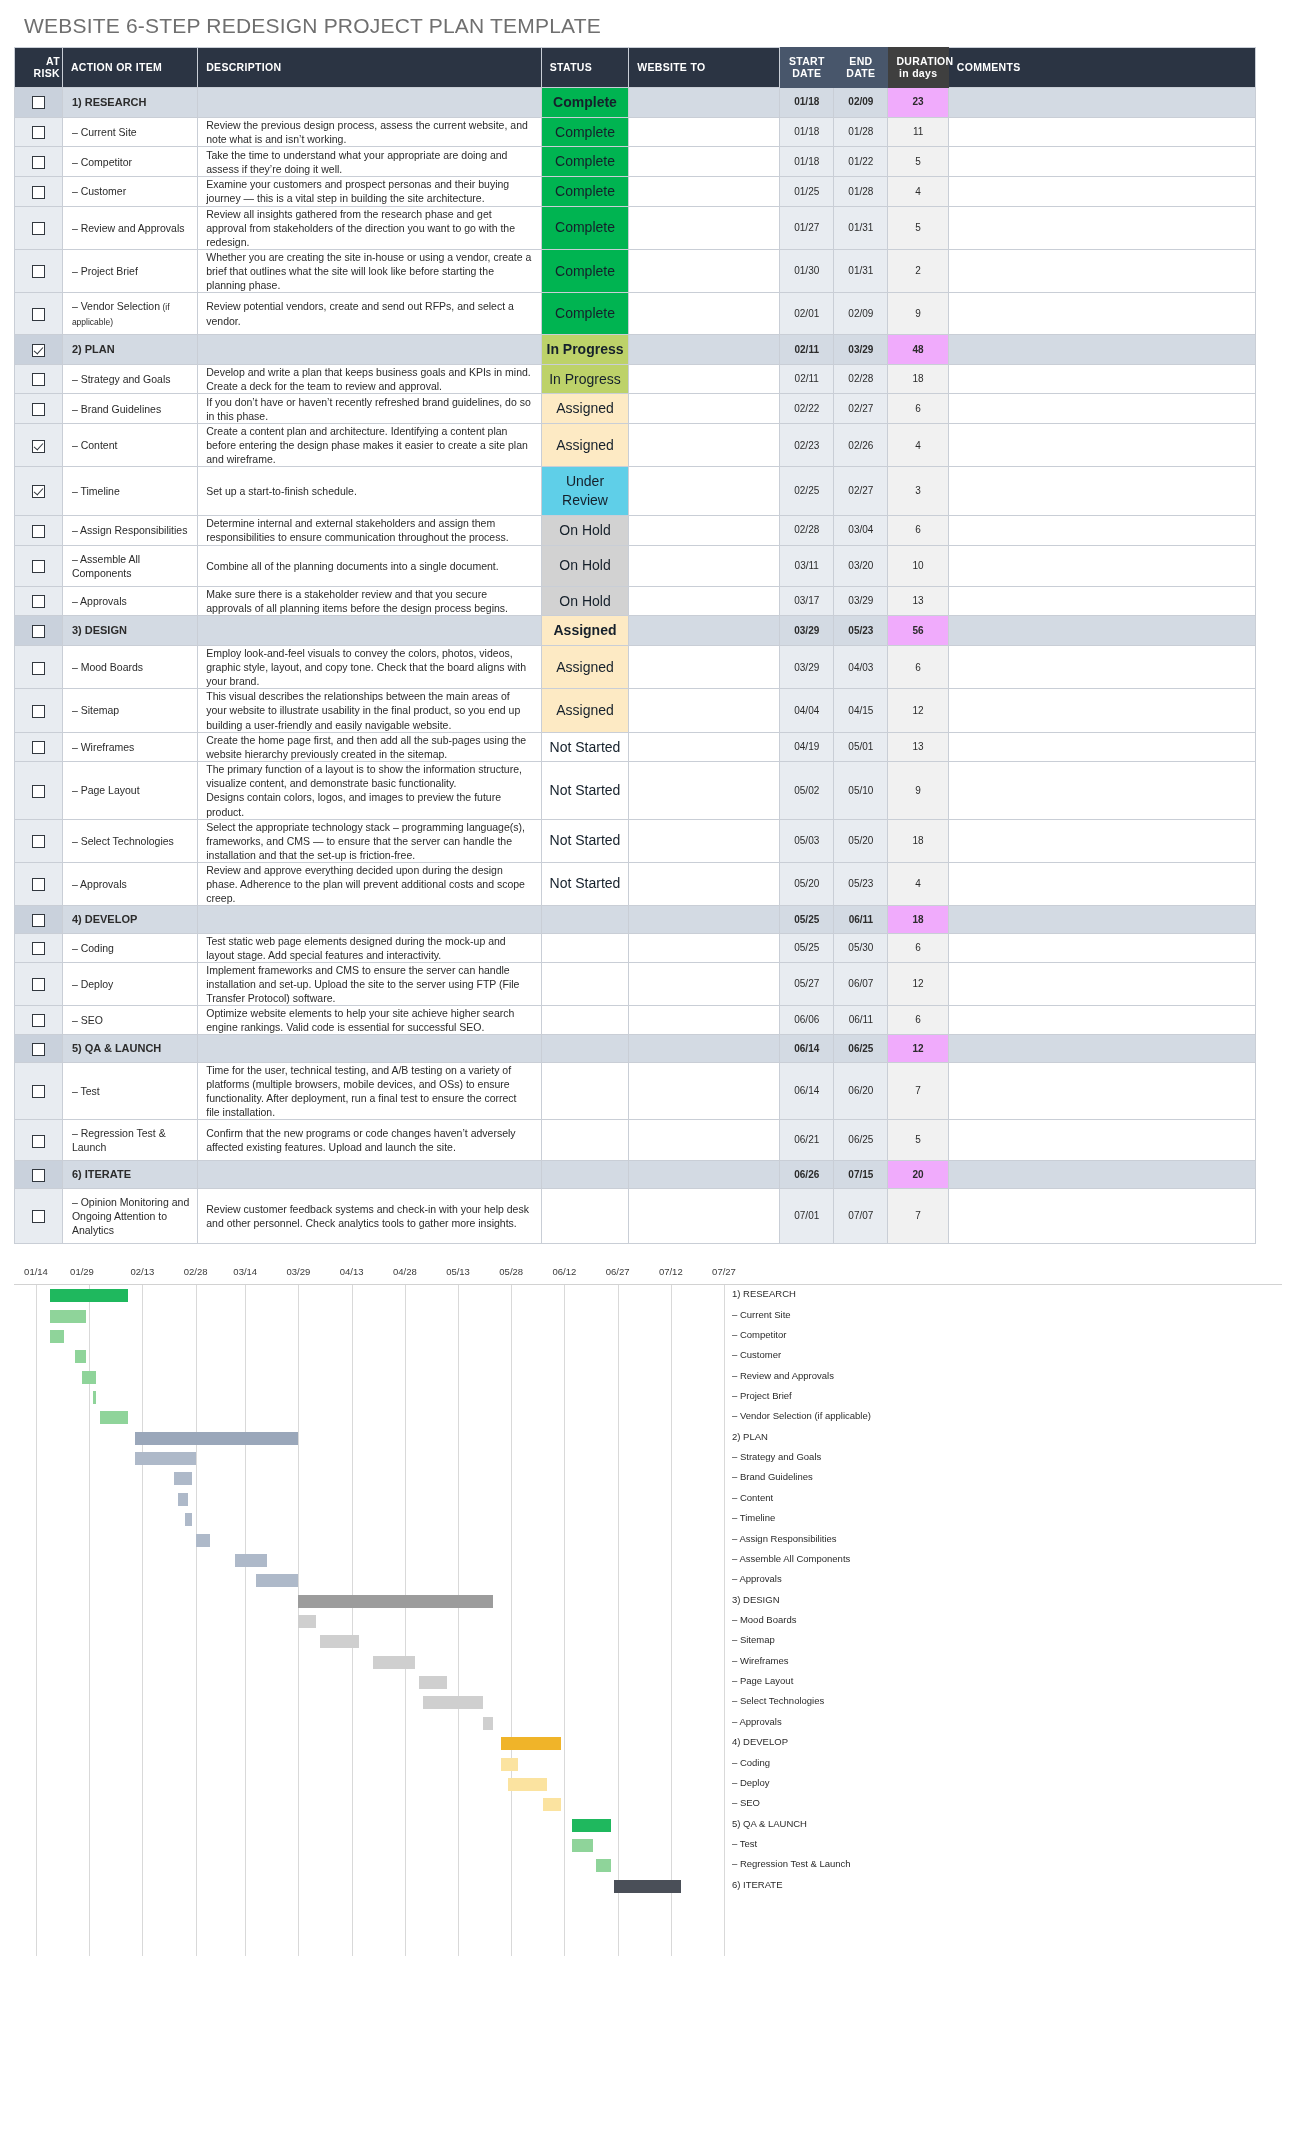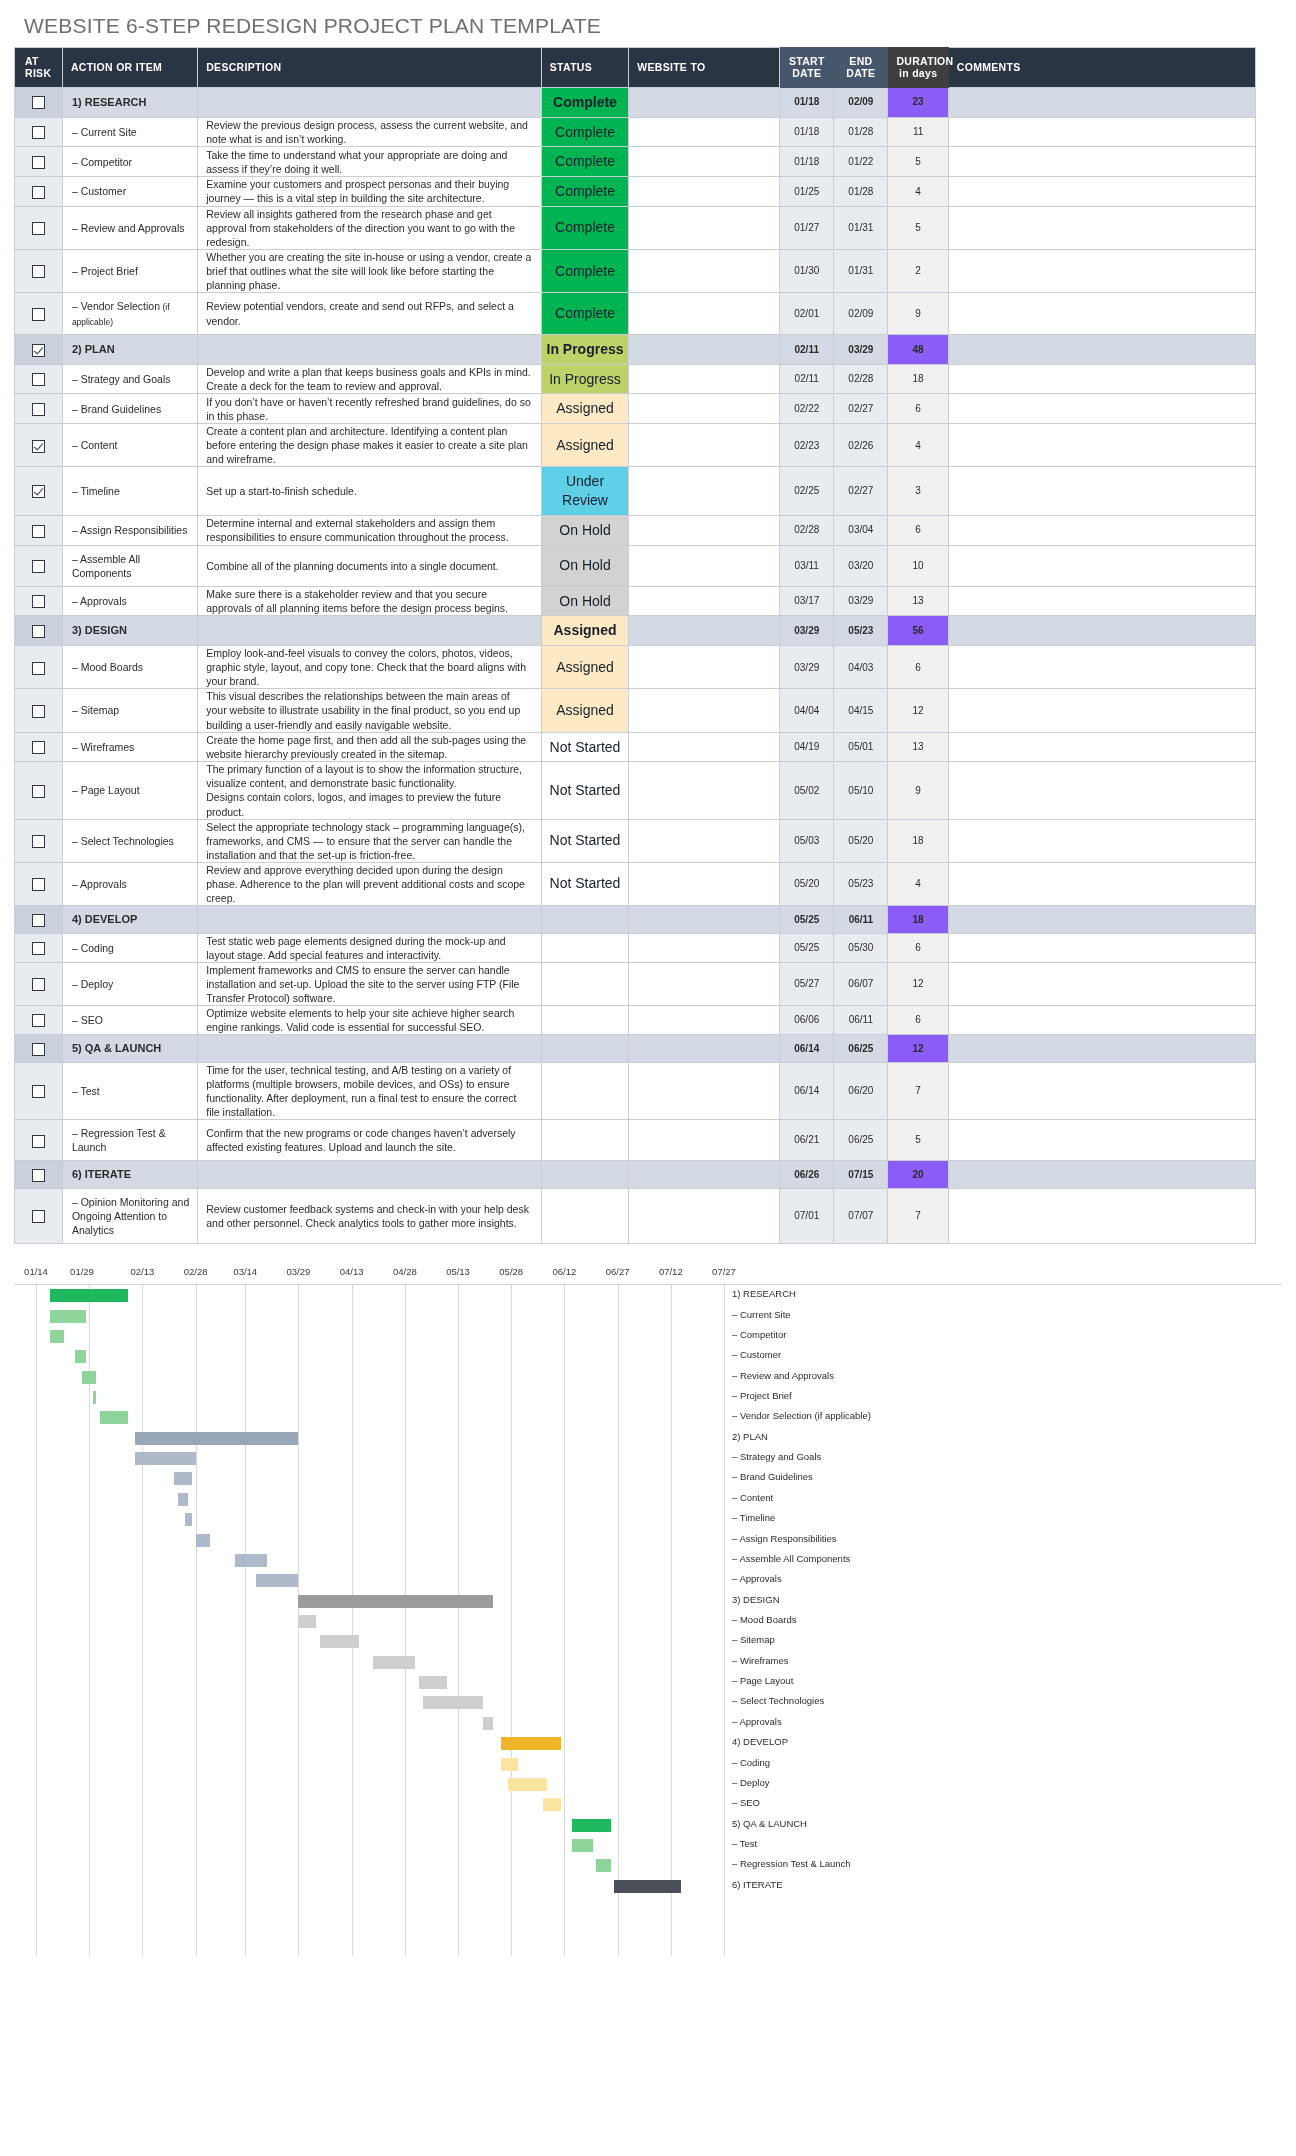--- a/index.html
+++ b/index.html
@@ -32,21 +32,21 @@
     font-size:10.5px;
     font-weight:bold;
     letter-spacing:.3px;
     text-align:left;
     padding:7px 8px;
     line-height:1.18;
     border-color:#2b3443;
   }
   thead th.dt { background:#48566b; border-color:#48566b; text-align:center; }
   thead th.dur { background:#3f3f3f; border-color:#3f3f3f; text-align:center; }
-  thead th.risk { text-align:left; padding-left:10px; padding-right:2px; }
+  thead th.risk { text-align:right; padding-left:10px; padding-right:2px; }
 
   
   col.c-risk   { width:46px; }
   col.c-action { width:130px; }
   col.c-desc   { width:330px; }
   col.c-status { width:84px; }
   col.c-assign { width:145px; }
   col.c-start  { width:52px; }
   col.c-end    { width:52px; }
   col.c-dur    { width:58px; }
@@ -60,21 +60,21 @@
   td.assign { }
   td.date { background:#e8ecf1; text-align:center; font-size:10px; padding:5px 2px; }
   td.dur { background:#f1f1f1; text-align:center; font-size:10px; padding:5px 2px; }
   td.comm { }
 
   
   tr.phase td { background:#d3dae3; height:26px; }
   tr.phase td.risk { background:#c9d1dc; }
   tr.phase td.action { font-weight:bold; font-size:11px; }
   tr.phase td.date { background:#d3dae3; font-weight:bold; }
-  tr.phase td.dur  { background:#8b5cf6; font-weight:bold; }
+  tr.phase td.dur  { background:#f0abfc; font-weight:bold; }
   tr.phase td.status { font-weight:bold; }
 
   
   .cb {
     width:13px; height:13px;
     border:1.6px solid #32383f;
     background:#ffffff;
     display:inline-block;
     position:relative;
     vertical-align:middle;

